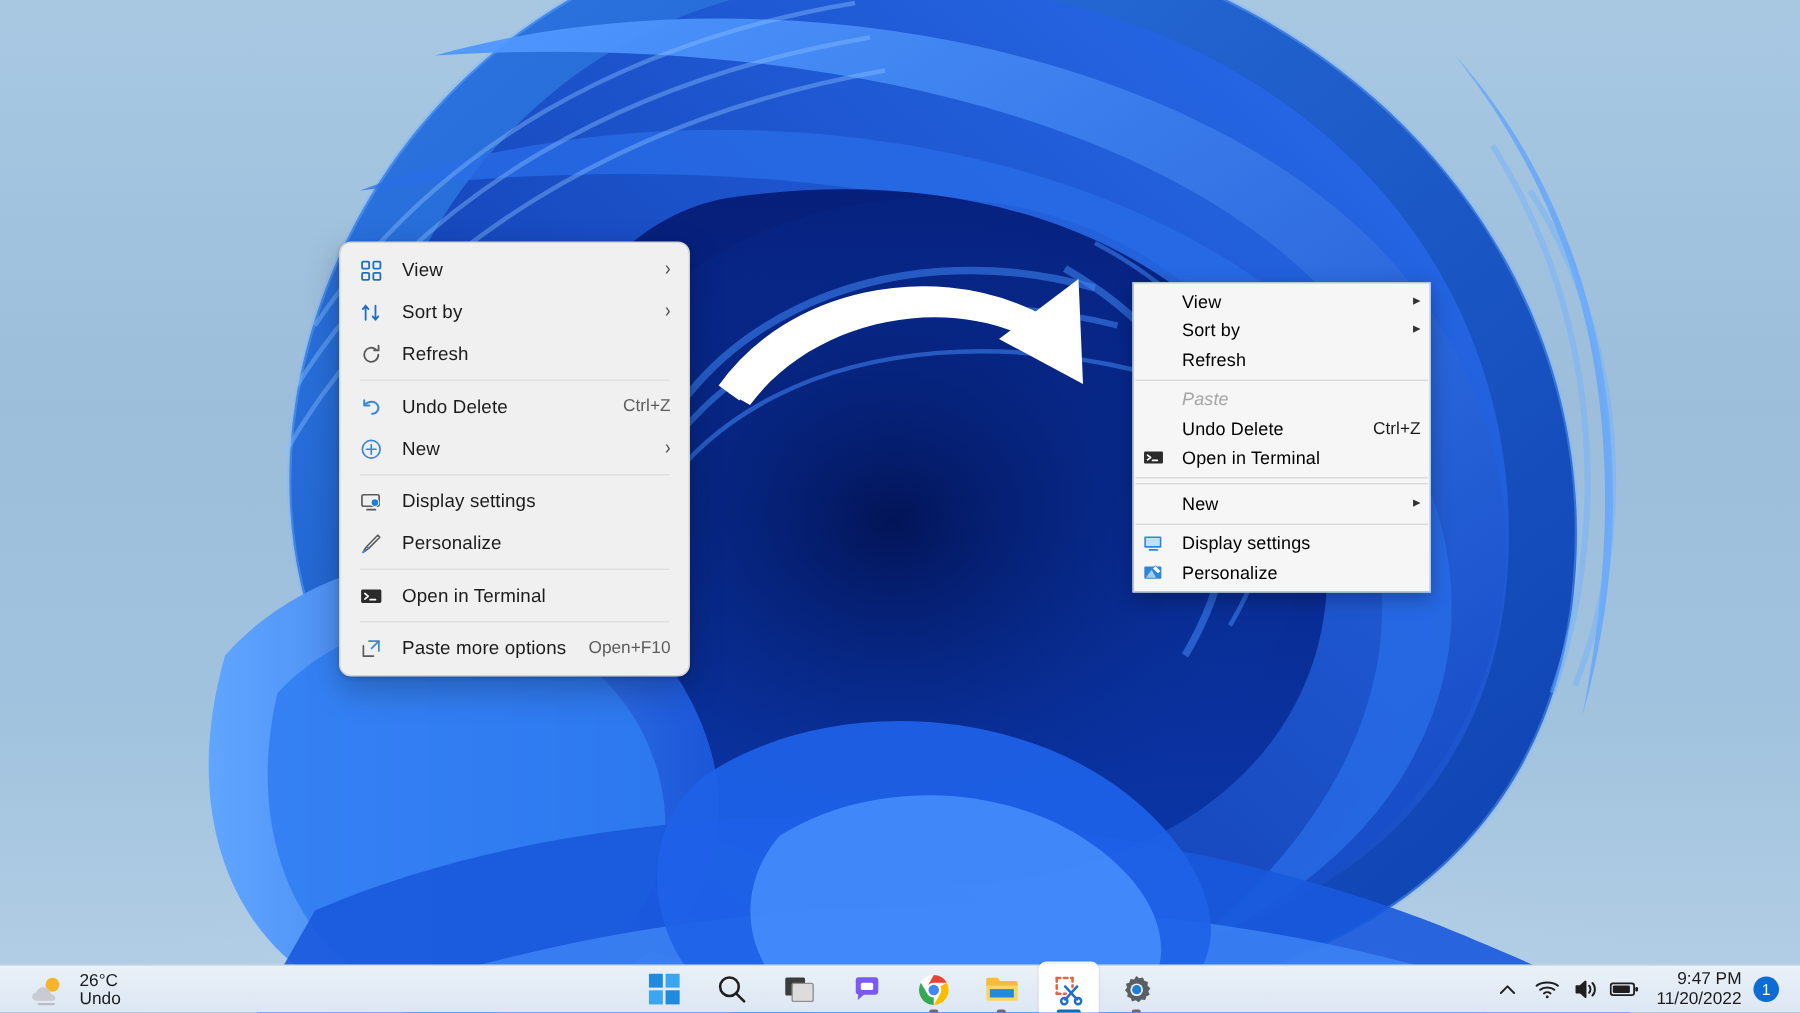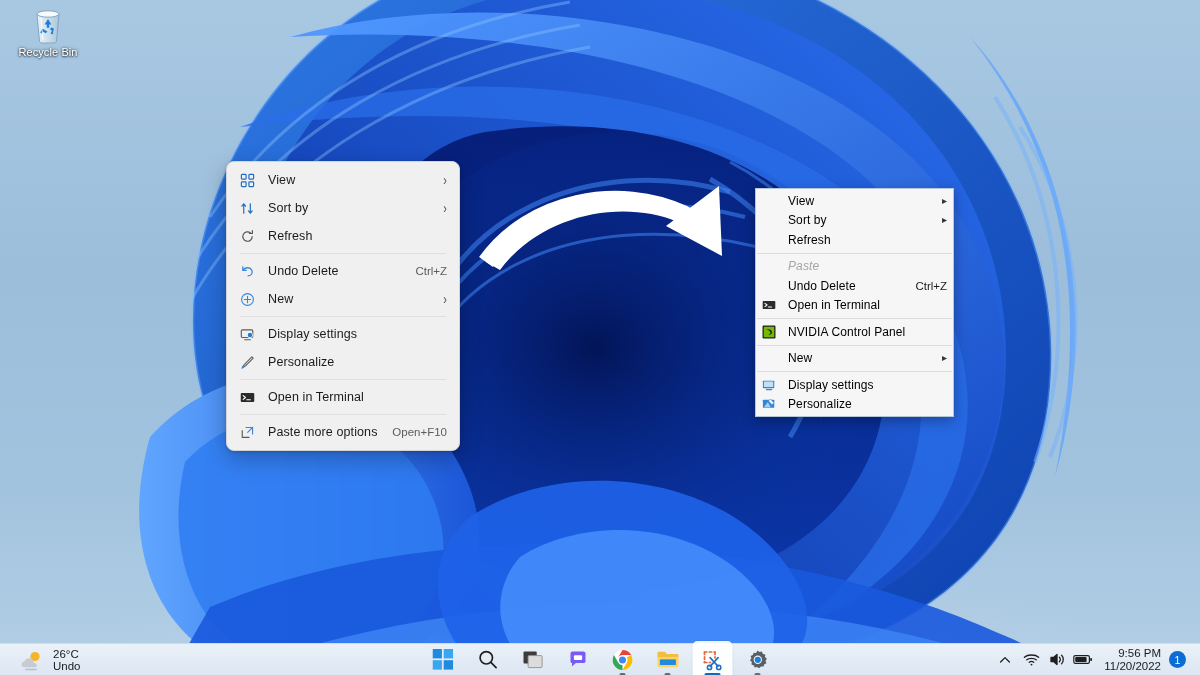--- a/index.html
+++ b/index.html
@@ -219,40 +219,20 @@
       <path d="M108 340 C190 210 330 135 490 108"></path>
       <path d="M100 385 C180 245 330 160 500 130"></path>
     </g>
 
     <path d="M380 600 C470 540 620 555 690 640 C740 700 720 760 640 760
              L400 760 C340 720 330 640 380 600 Z" fill="#1e62e8" opacity="0.92"></path>
     <path d="M430 640 C500 596 610 606 665 670 C700 712 686 760 630 760
              L455 760 C404 732 398 676 430 640 Z" fill="#4a92ff" opacity="0.8"></path>
   </svg>
 
-  <div id="recycle-bin">
-    <svg class="rb-ico" viewBox="0 0 34 38">
-      <defs>
-        <linearGradient id="rbG" x1="0" y1="0" x2="1" y2="0">
-          <stop offset="0" stop-color="#eef6fb"></stop>
-          <stop offset="0.5" stop-color="#cfe2ef"></stop>
-          <stop offset="1" stop-color="#aac6da"></stop>
-        </linearGradient>
-      </defs>
-      <path d="M6 8 L28 8 L25.5 35 C25.3 36.3 24.4 37 23 37 L11 37 C9.6 37 8.7 36.3 8.5 35 Z" fill="url(#rbG)" stroke="#7e9fb6" stroke-width="0.9" opacity="0.95"></path>
-      <ellipse cx="17" cy="8" rx="11" ry="3.2" fill="#f4fafd" stroke="#7e9fb6" stroke-width="0.9"></ellipse>
-      <g fill="#1f7fd6">
-        <path d="M17 13 l3.4 5.6 h-2.2 v3.2 h-2.4 v-3.2 h-2.2 Z"></path>
-        <path d="M22.8 22.2 l-1.0 6.3 -2.2 -1.1 1.4 -2.7 -2.0 -1.2 1.2 -2.0 Z"></path>
-        <path d="M11.2 22.4 l5.2 3.1 -1.6 1.8 -2.4 -1.6 -1.4 2.0 -1.8 -1.2 Z"></path>
-      </g>
-      <path d="M10 12 L12 34" stroke="#ffffff" stroke-width="1.2" opacity="0.75"></path>
-    </svg>
-    <div class="rb-label">Recycle Bin</div>
-  </div>
 
   <svg id="annot-arrow" viewBox="0 0 280 130">
     <path d="M16 84 C60 22 150 6 214 36 L208 44 C150 20 70 38 30 92 Z" fill="#ffffff"></path>
     <path d="M16 84 C60 22 150 6 214 36 C228 43 234 50 236 56" stroke="#ffffff" stroke-width="17" fill="none" stroke-linecap="butt"></path>
     <path d="M249 8 L252 78 L196 48 Z" fill="#ffffff"></path>
   </svg>
 
   <div id="ctx-win11">
 
     <div class="m11">
@@ -400,31 +380,20 @@
           <rect x="0.8" y="3.4" width="14.4" height="9.2" rx="0.8" fill="#2b2b2b"></rect>
           <path d="M3.4 6.2 L5.8 8 L3.4 9.8" fill="none" stroke="#ffffff" stroke-width="1.2" stroke-linecap="round" stroke-linejoin="round"></path>
           <path d="M7.2 10.2 L11 10.2" stroke="#ffffff" stroke-width="1.2" stroke-linecap="round"></path>
         </svg>
       </span>
       <span class="lb">Open in Terminal</span>
     </div>
 
     <div class="sepc"></div>
 
-    <div class="mc">
-      <span class="ic">
-        <svg viewBox="0 0 16 16" width="14" height="14">
-          <rect x="0.6" y="0.6" width="14.8" height="14.8" rx="1.4" fill="#1f1f1f"></rect>
-          <rect x="2" y="2" width="12" height="12" rx="1" fill="#76b900"></rect>
-          <path d="M5 5.2 C8.2 4.2 11 5.6 11.4 8 C11.8 10.4 9.4 11.6 7 11
-                   C8.8 10.8 10 9.8 9.6 8.3 C9.2 6.6 7 5.6 5 5.2 Z" fill="#0f2b00"></path>
-        </svg>
-      </span>
-      <span class="lb">NVIDIA Control Panel</span>
-    </div>
 
     <div class="sepc"></div>
 
     <div class="mc">
       <span class="ic"></span>
       <span class="lb">New</span>
       <span class="chv">▸</span>
     </div>
 
     <div class="sepc"></div>
@@ -577,19 +546,19 @@
         </svg>
       </span>
       <span class="tray-ico">
         <svg width="20" height="13" viewBox="0 0 20 13">
           <rect x="0.8" y="2.6" width="15.6" height="7.8" rx="1.6" fill="none" stroke="#1f1f1f" stroke-width="1.2"></rect>
           <rect x="2.2" y="4" width="11.4" height="5" rx="0.9" fill="#1f1f1f"></rect>
           <rect x="17.2" y="5" width="1.8" height="3" rx="0.8" fill="#1f1f1f"></rect>
         </svg>
       </span>
       <span id="tray-clock">
-        <span class="t">9:56 PM</span>
+        <span class="t">9:47 PM</span>
         <span class="d">11/20/2022</span>
       </span>
       <span id="tray-badge">1</span>
     </div>
   </div>
 </div>
 
 </body></html>

